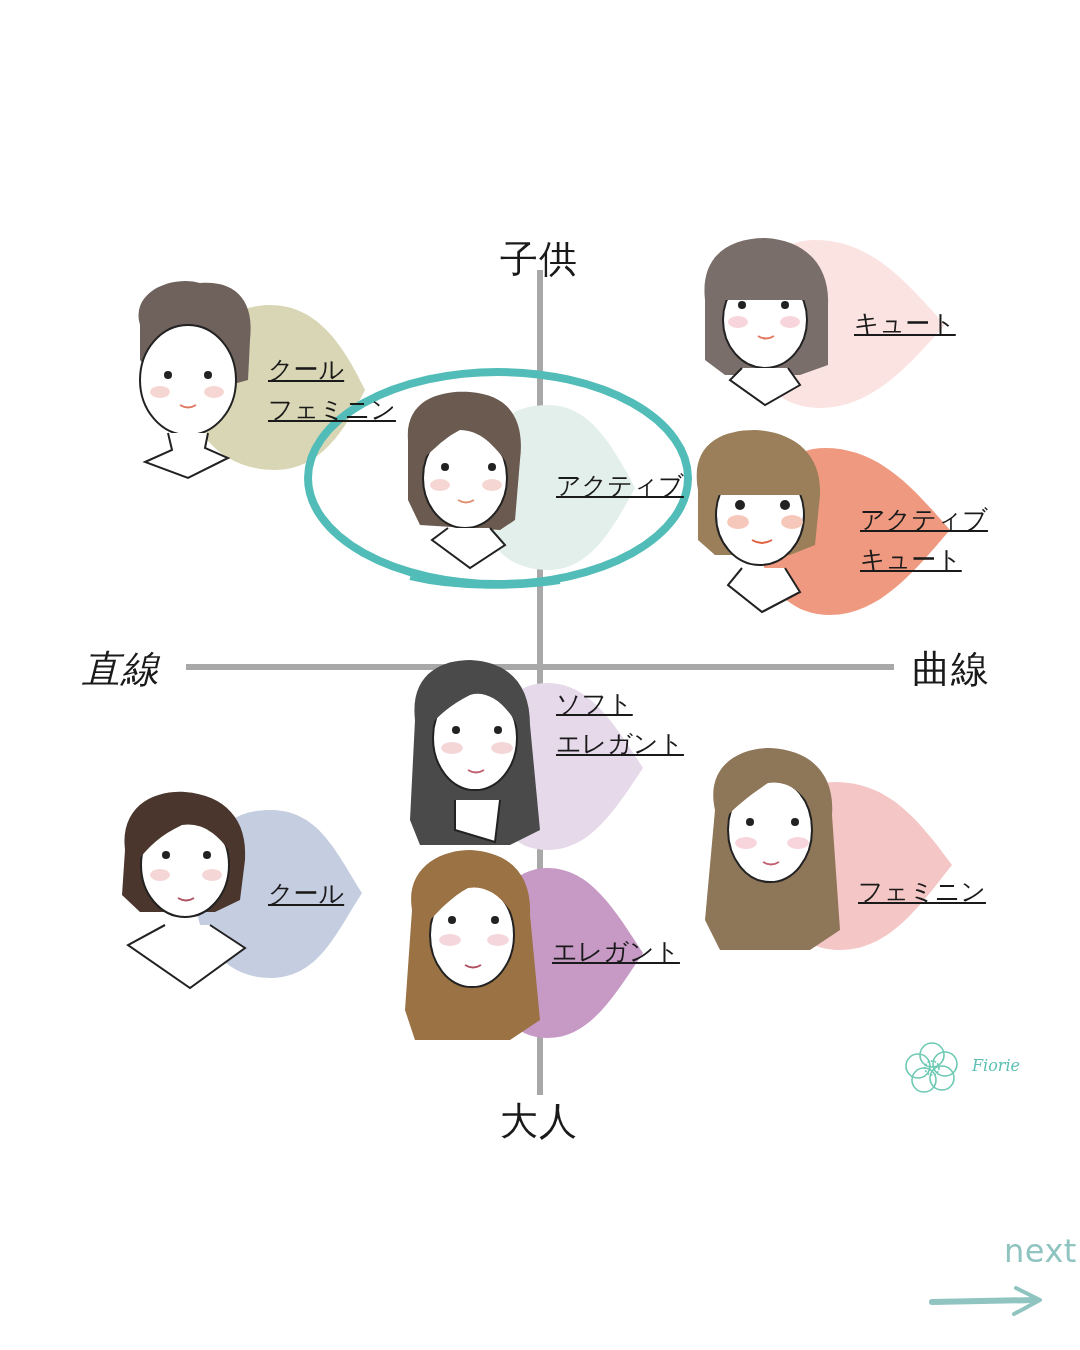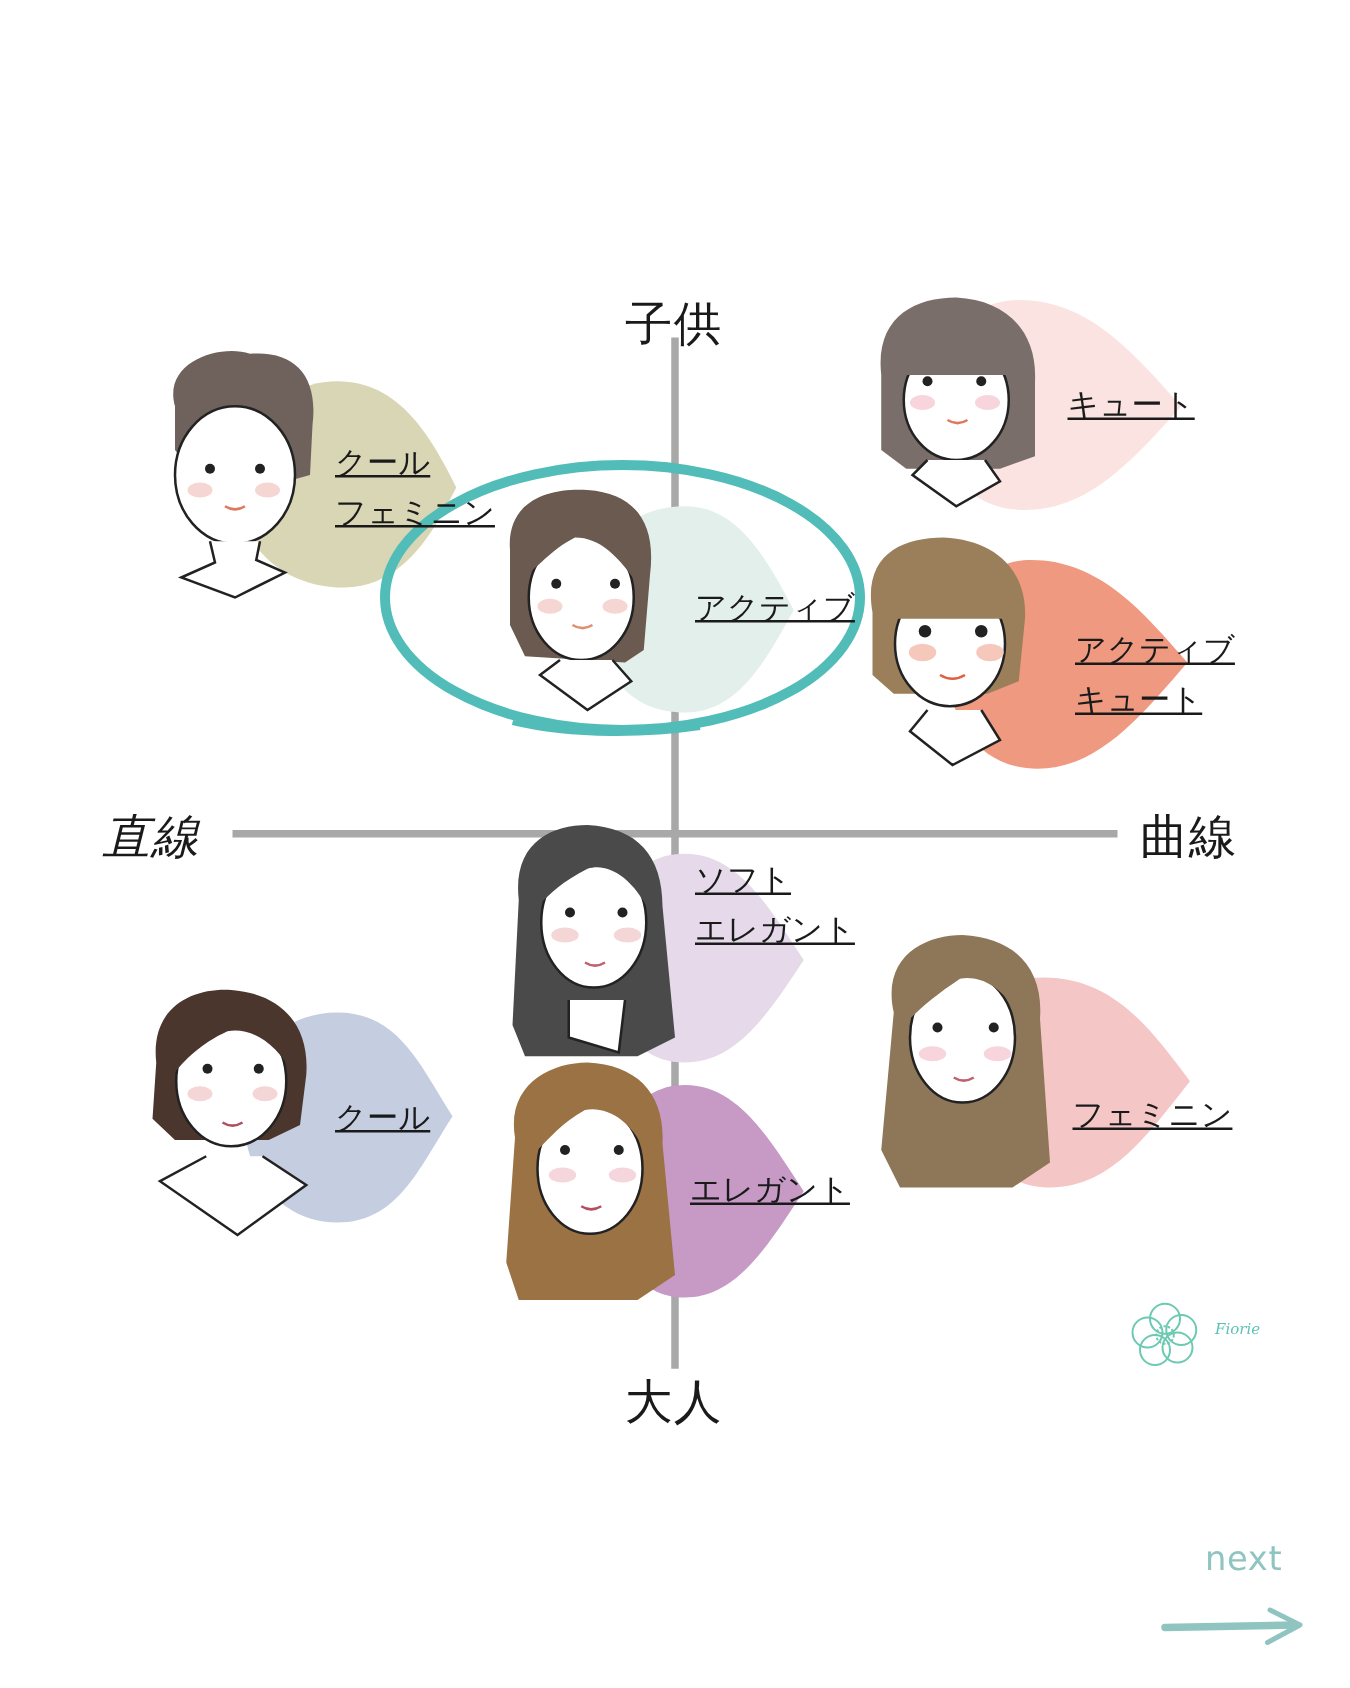--- a/index.html
+++ b/index.html
@@ -2,22 +2,22 @@
 <html><head>
   <meta charset="utf-8">
   <style>
     html, body { margin: 0; padding: 0; background: #ffffff; }
     body { width: 1080px; height: 1350px; position: relative; overflow: hidden; font-family: "DejaVu Sans", "Liberation Sans", sans-serif; color: #1a1a1a; }
     .abs { position: absolute; }
     .axis-v { left: 537px; top: 270px; width: 6px; height: 825px; background: #a8a8a8; }
     .axis-h { left: 186px; top: 664px; width: 708px; height: 6px; background: #a8a8a8; }
     .axis-label { font-size: 38px; font-weight: 500; letter-spacing: 1px; line-height: 1; white-space: nowrap; }
     .label { position: absolute; font-size: 25px; line-height: 40px; white-space: nowrap; color: #1a1a1a; text-decoration: underline; }
-    .next { left: 964px; top: 1232px; font-size: 27px; color: #8fc4c1; letter-spacing: 0.5px; }
-    .logo-text { left: 972px; top: 1056px; font-size: 12px; color: #5cc0b4; font-family: "DejaVu Serif", serif; font-style: italic; }
+    .next { left: 1004px; top: 1232px; font-size: 32px; color: #8fc4c1; letter-spacing: 0.5px; }
+    .logo-text { left: 972px; top: 1056px; font-size: 16px; color: #5cc0b4; font-family: "DejaVu Serif", serif; font-style: italic; }
   </style>
 </head>
 <body>
 
 <div class="abs axis-v"></div>
 <div class="abs axis-h"></div>
 <div class="abs axis-label" style="left:500px; top:240px;">子供</div>
 <div class="abs axis-label" style="left:500px; top:1102px;text-align:center;">大人</div>
 <div class="abs axis-label" style="left:82px; top:650px;font-style:italic;">直線</div>
 <div class="abs axis-label" style="left:912px; top:650px;">曲線</div>

